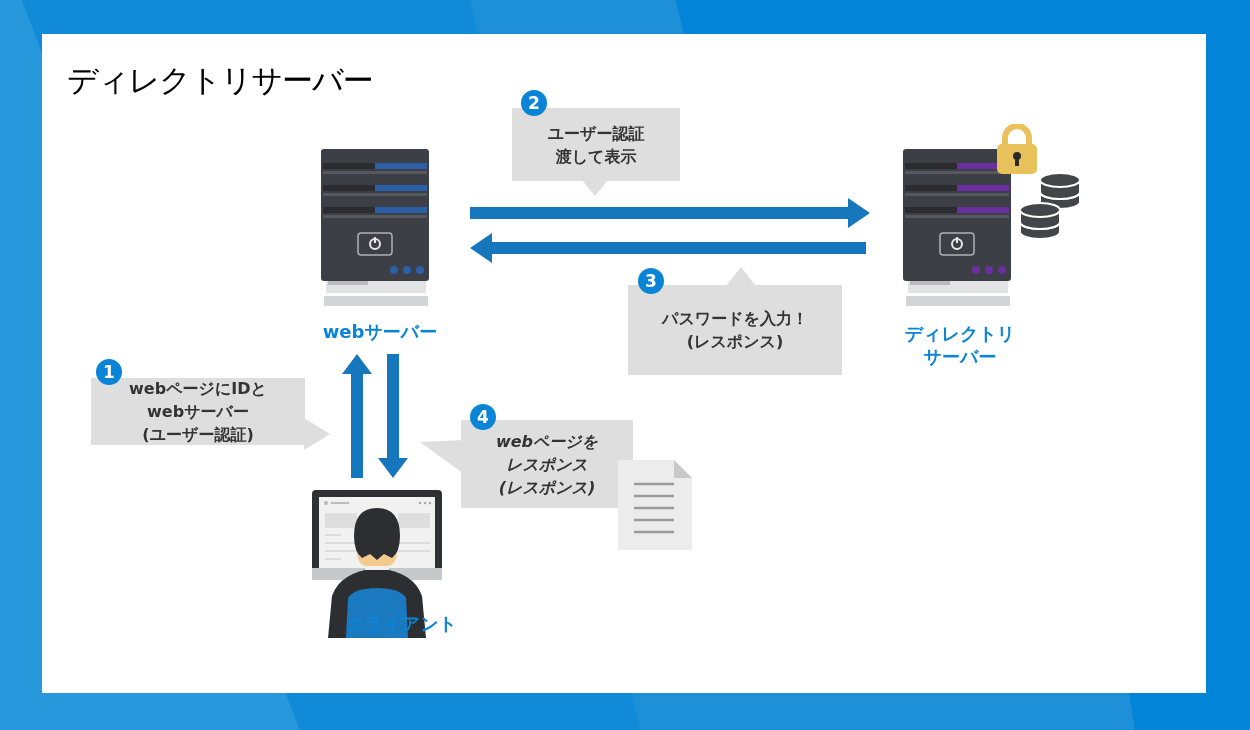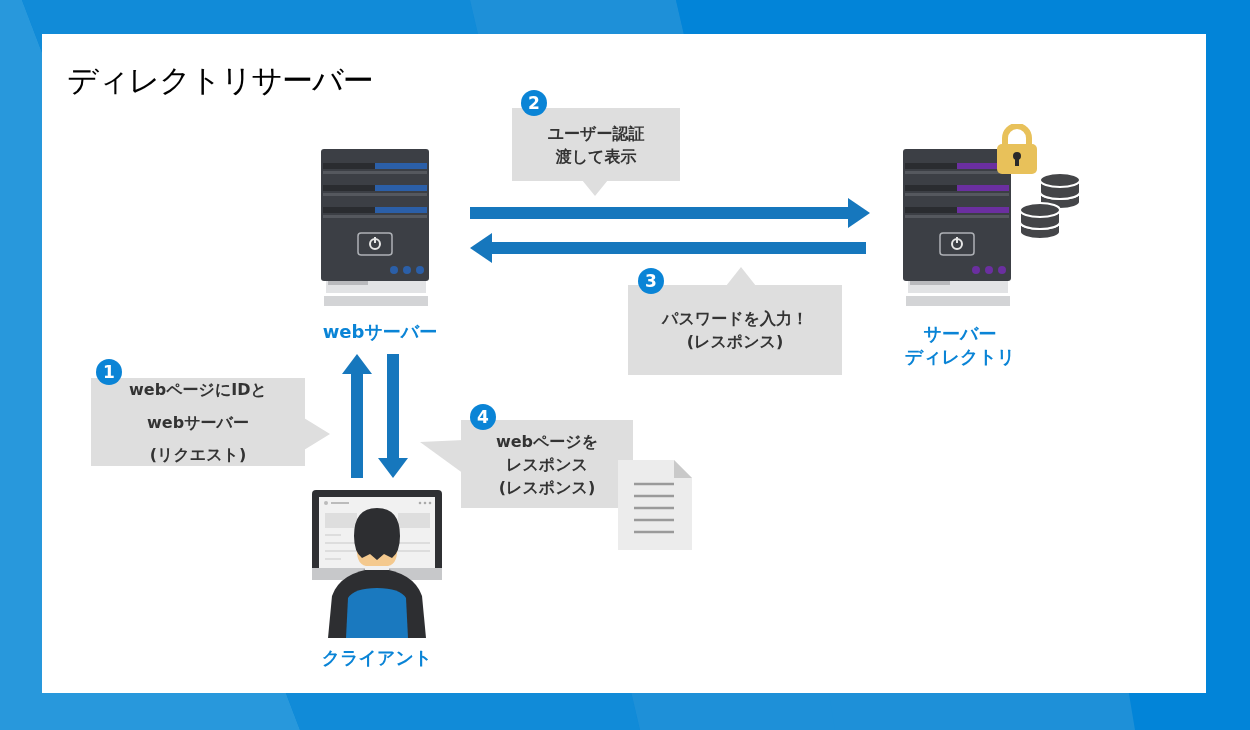--- a/index.html
+++ b/index.html
@@ -89,22 +89,22 @@
     <ellipse cx="42" cy="14" rx="20" ry="7"></ellipse>
     <ellipse cx="22" cy="66" rx="20" ry="7"></ellipse>
     <path d="M2 56 v10 a20 7 0 0 0 40 0 v-10"></path>
     <ellipse cx="22" cy="56" rx="20" ry="7"></ellipse>
     <path d="M2 44 v12 a20 7 0 0 0 40 0 v-12"></path>
     <ellipse cx="22" cy="44" rx="20" ry="7"></ellipse>
   </g>
 </svg>
 
 <div class="label-blue" style="left:880px;top:322px;width:160px;">
+  <div>ディレクトリ</div>
   <div>サーバー</div>
-  <div>ディレクトリ</div>
 </div>
 
 <svg class="abs" style="left:468px;top:196px;" width="406" height="70" viewBox="0 0 406 70">
   <g>
     <rect x="2" y="11" width="382" height="12" fill="#1677bd"></rect>
     <polygon points="380,2 402,17 380,32" fill="#1677bd"></polygon>
   </g>
   <g>
     <rect x="20" y="46" width="378" height="12" fill="#1677bd"></rect>
     <polygon points="24,37 2,52 24,67" fill="#1677bd"></polygon>
@@ -133,31 +133,31 @@
 
 <div class="bubble" style="left:628px;top:285px;width:214px;height:90px;">
   <div>パスワードを入力！</div>
   <div>(レスポンス)</div>
 </div>
 <svg class="abs" style="left:726px;top:265px;" width="30" height="21" viewBox="0 0 30 21">
     <polygon points="0,21 30,21 15,2" fill="#dedede"></polygon>
   </svg>
 <div class="badge" style="left:638px;top:268px;">3</div>
 
-<div class="bubble" style="left:91px;top:378px;width:214px;height:88px;justify-content:space-between;">
+<div class="bubble" style="left:91px;top:378px;width:214px;height:67px;">
   <div>webページにIDと</div>
   <div>webサーバー</div>
-  <div>(リクエスト)</div>
+  <div>(ユーザー認証)</div>
 </div>
 <svg class="abs" style="left:304px;top:418px;" width="28" height="32" viewBox="0 0 28 32">
     <polygon points="0,0 26,16 0,32" fill="#dedede"></polygon>
   </svg>
 <div class="badge" style="left:96px;top:359px;">1</div>
 
-<div class="bubble" style="left:461px;top:420px;width:172px;height:88px;">
+<div class="bubble" style="left:461px;top:420px;width:172px;height:88px;font-style:italic;">
   <div>webページを</div>
   <div>レスポンス</div>
   <div>(レスポンス)</div>
 </div>
 <svg class="abs" style="left:420px;top:440px;" width="44" height="36" viewBox="0 0 44 36">
     <polygon points="44,0 0,2 44,34" fill="#dedede"></polygon>
   </svg>
 <div class="badge" style="left:470px;top:404px;">4</div>
 
 <svg class="abs" style="left:616px;top:458px;" width="78" height="94" viewBox="0 0 78 94">
@@ -188,13 +188,13 @@
     <rect x="15" y="70" width="16" height="2" fill="#ddd"></rect>
   <rect x="84" y="54" width="36" height="2" fill="#ddd"></rect>
     <rect x="84" y="62" width="36" height="2" fill="#ddd"></rect>
   <rect x="2" y="80" width="130" height="12" fill="#c7c8ca"></rect>
   <path d="M18 150 L22 108 Q30 84 67 80 Q104 84 112 108 L116 150 Z" fill="#2d2e31"></path>
   <path d="M36 150 L38 110 Q44 100 67 100 Q90 100 96 110 L98 150 Z" fill="#1a79bf"></path>
   <rect x="55" y="72" width="24" height="10" fill="#f0f0f0"></rect>
   <path d="M47 55 Q45 76 56 78 L78 78 Q89 76 87 55 Z" fill="#f4c98e"></path>
   <path d="M44 48 Q44 20 67 20 Q90 20 90 48 Q90 64 82 70 L74 66 L67 72 L60 66 L52 70 Q44 64 44 48 Z" fill="#2d2e31"></path>
 </svg>
-<div class="label-blue" style="left:297px;top:646px;width:160px;">クライアント</div>
+<div class="label-blue" style="left:297px;top:612px;width:160px;text-align:right;">クライアント</div>
 
 </body></html>

